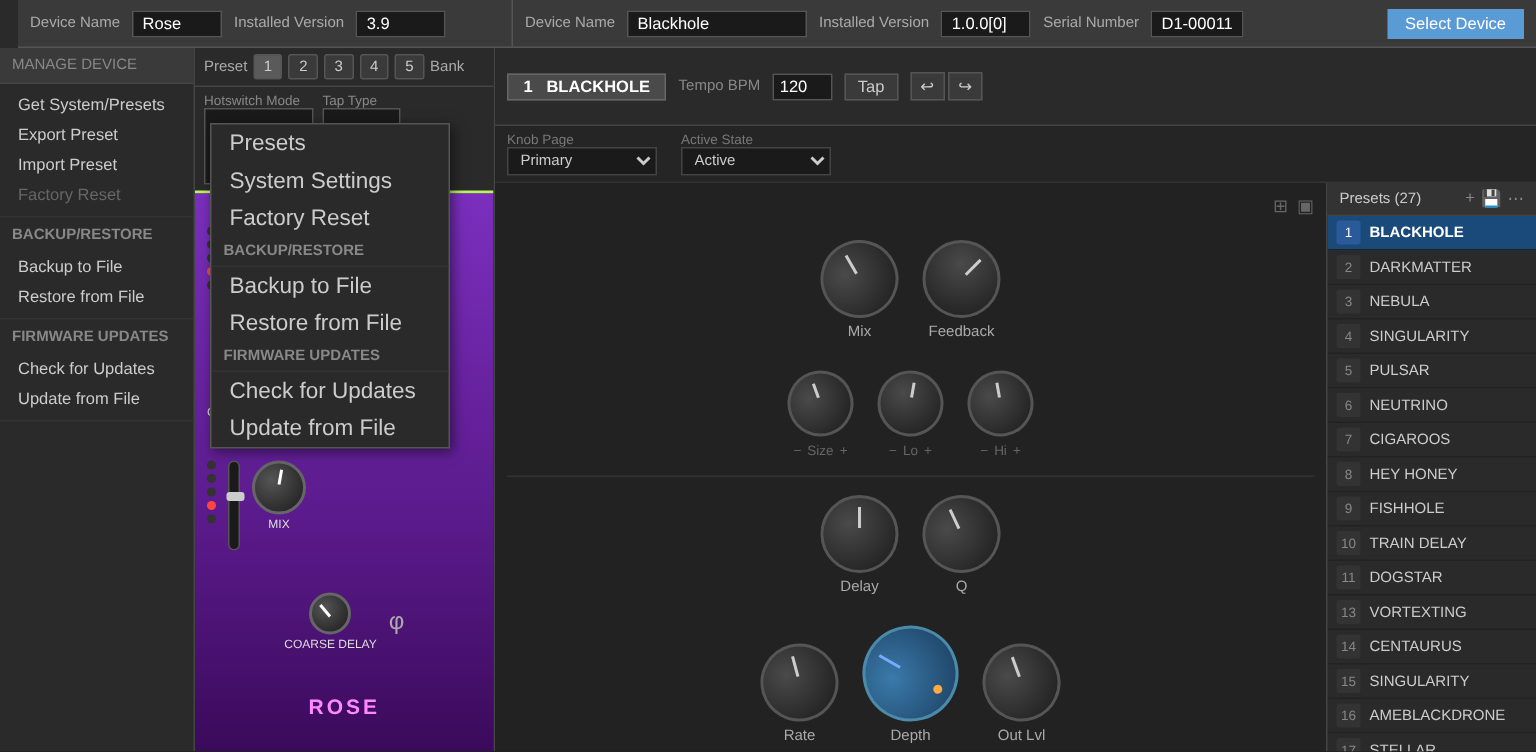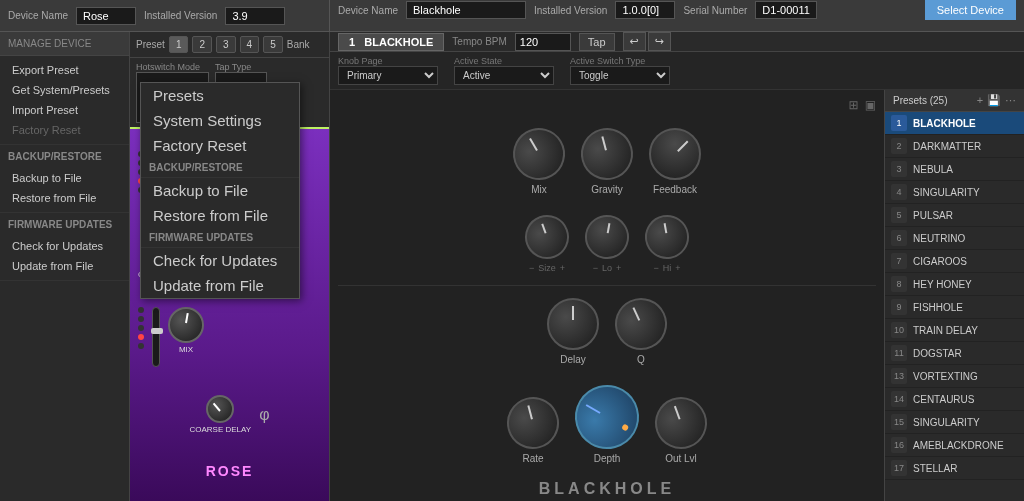--- a/index.html
+++ b/index.html
@@ -1,18 +1,18 @@
 <!DOCTYPE html>
 <html><head>
   <meta charset="utf-8">
   <style>
     * { box-sizing: border-box; margin: 0; padding: 0; }
     body { font-family: Arial, sans-serif; font-size: 11px; background: #2a2a2a; color: #ccc; width: 1024px; height: 501px; overflow: hidden; display: flex; flex-direction: column; }
 
-    .top-bar { display: flex; background: #3a3a3a; border-bottom: 1px solid #555; height: 32px; align-items: flex-start; }
+    .top-bar { display: flex; background: #3a3a3a; border-bottom: 1px solid #555; height: 32px; align-items: center; margin-left: 12px; }
     .top-bar-left { display: flex; align-items: center; width: 330px; border-right: 1px solid #555; height: 100%; padding: 0 8px; gap: 8px; }
     .top-bar-right { display: flex; align-items: center; flex: 1; padding: 0 8px; gap: 8px; }
 
     .label-text { color: #aaa; font-size: 10px; white-space: nowrap; }
     .value-box { background: #1a1a1a; border: 1px solid #555; padding: 2px 6px; color: #fff; font-size: 11px; min-width: 60px; }
     .value-box-wide { min-width: 120px; }
 
     .select-device-btn { background: #5b9bd5; border: none; color: #fff; padding: 4px 12px; cursor: pointer; font-size: 11px; margin-left: auto; }
 
     .main-area { display: flex; flex: 1; overflow: hidden; }
@@ -43,24 +43,24 @@
     .dot { width: 6px; height: 6px; border-radius: 50%; background: #333; }
     .dot.active { background: #ff4444; }
 
     
     .dropdown-panel { position: absolute; top: 50px; left: 10px; background: #2a2a2a; border: 1px solid #555; z-index: 10; width: 160px; box-shadow: 2px 2px 8px rgba(0,0,0,0.5); }
     .dropdown-section-header { padding: 4px 8px; color: #888; font-size: 10px; font-weight: bold; border-bottom: 1px solid #333; }
     .dropdown-item { padding: 4px 12px; color: #ccc; cursor: pointer; font-size: 15px; }
 
     
     .right-panel { flex: 1; background: #1a1a1a; display: flex; flex-direction: column; }
-    .right-top-bar { background: #2a2a2a; padding: 0 8px; display: flex; align-items: center; gap: 8px; border-bottom: 1px solid #444; }
+    .right-top-bar { background: #2a2a2a; padding: 16px 8px; display: flex; align-items: center; gap: 8px; border-bottom: 1px solid #444; }
     .blackhole-tab { background: #4a4a4a; border: 1px solid #666; color: #fff; padding: 2px 10px; font-size: 11px; font-weight: bold; }
     .bpm-label { color: #888; font-size: 10px; }
-    .bpm-value { background: #1a1a1a; border: 1px solid #555; color: #fff; padding: 2px 6px; font-size: 11px; width: 56px; }
+    .bpm-value { background: #1a1a1a; border: 1px solid #555; color: #fff; padding: 2px 6px; font-size: 11px; width: 40px; }
     .tap-btn { background: #3a3a3a; border: 1px solid #555; color: #ccc; padding: 2px 8px; cursor: pointer; font-size: 11px; }
     .undo-redo { display: flex; gap: 2px; }
     .undo-redo-btn { background: #3a3a3a; border: 1px solid #555; color: #ccc; padding: 2px 6px; cursor: pointer; font-size: 11px; }
 
     .right-controls-bar { background: #252525; padding: 4px 8px; display: flex; gap: 16px; align-items: center; border-bottom: 1px solid #333; }
     .ctrl-group { display: flex; flex-direction: column; }
     .ctrl-label { font-size: 9px; color: #777; }
     .ctrl-select { background: #1a1a1a; border: 1px solid #444; color: #ccc; font-size: 10px; padding: 2px 4px; width: 100px; }
 
     .right-main { display: flex; flex: 1; }
@@ -124,22 +124,22 @@
     <span class="value-box">D1-00011</span>
     <button class="select-device-btn">Select Device</button>
   </div>
 </div>
 
 <div class="main-area">
 
   <div class="left-panel">
     <div class="left-panel-header">MANAGE DEVICE</div>
     <div class="left-menu-section">
+      <div class="left-menu-item">Get System/Presets</div>
       <div class="left-menu-item">Export Preset</div>
-      <div class="left-menu-item">Get System/Presets</div>
       <div class="left-menu-item">Import Preset</div>
       <div class="left-menu-item" style="color:#666;">Factory Reset</div>
     </div>
     <div class="left-section-header">BACKUP/RESTORE</div>
     <div class="left-menu-section">
       <div class="left-menu-item">Backup to File</div>
       <div class="left-menu-item">Restore from File</div>
     </div>
     <div class="left-section-header">FIRMWARE UPDATES</div>
     <div class="left-menu-section">
@@ -268,49 +268,37 @@
         <select class="ctrl-select">
           <option>Primary</option>
         </select>
       </div>
       <div class="ctrl-group">
         <span class="ctrl-label">Active State</span>
         <select class="ctrl-select">
           <option>Active</option>
         </select>
       </div>
-      <div class="ctrl-group">
-        <span class="ctrl-label">Active Switch Type</span>
-        <select class="ctrl-select">
-          <option>Toggle</option>
-        </select>
-      </div>
     </div>
 
     <div class="right-main">
       <div class="blackhole-controls">
         <div class="bh-icons">
           <span class="bh-icon">⊞</span>
           <span class="bh-icon">▣</span>
         </div>
 
         <div class="knob-section">
           <div class="knob-item">
             <div class="bh-knob" style="transform:rotate(-30deg);">
               <div class="bh-knob-indicator"></div>
             </div>
             <span class="bh-knob-label">Mix</span>
           </div>
           <div class="knob-item">
-            <div class="bh-knob" style="transform:rotate(-15deg);">
-              <div class="bh-knob-indicator"></div>
-            </div>
-            <span class="bh-knob-label">Gravity</span>
-          </div>
-          <div class="knob-item">
             <div class="bh-knob" style="transform:rotate(45deg);">
               <div class="bh-knob-indicator"></div>
             </div>
             <span class="bh-knob-label">Feedback</span>
           </div>
         </div>
 
         <div class="knob-section">
           <div class="knob-item">
             <div class="bh-knob bh-knob-sm" style="transform:rotate(-20deg);">
@@ -380,21 +368,21 @@
             <span class="bh-knob-label">Out Lvl</span>
           </div>
         </div>
 
         <div class="blackhole-logo">BLACKHOLE</div>
 
       </div>
 
       <div class="presets-panel">
         <div class="presets-header">
-          <span class="presets-title">Presets (25)</span>
+          <span class="presets-title">Presets (27)</span>
           <div class="presets-icons">
             <span class="presets-icon">+</span>
             <span class="presets-icon">💾</span>
             <span class="presets-icon">⋯</span>
           </div>
         </div>
         <div class="presets-list" id="presets-list">
             <div class="preset-item active">
               <span class="preset-num blue">1</span>
               <span class="preset-name active">BLACKHOLE</span>

